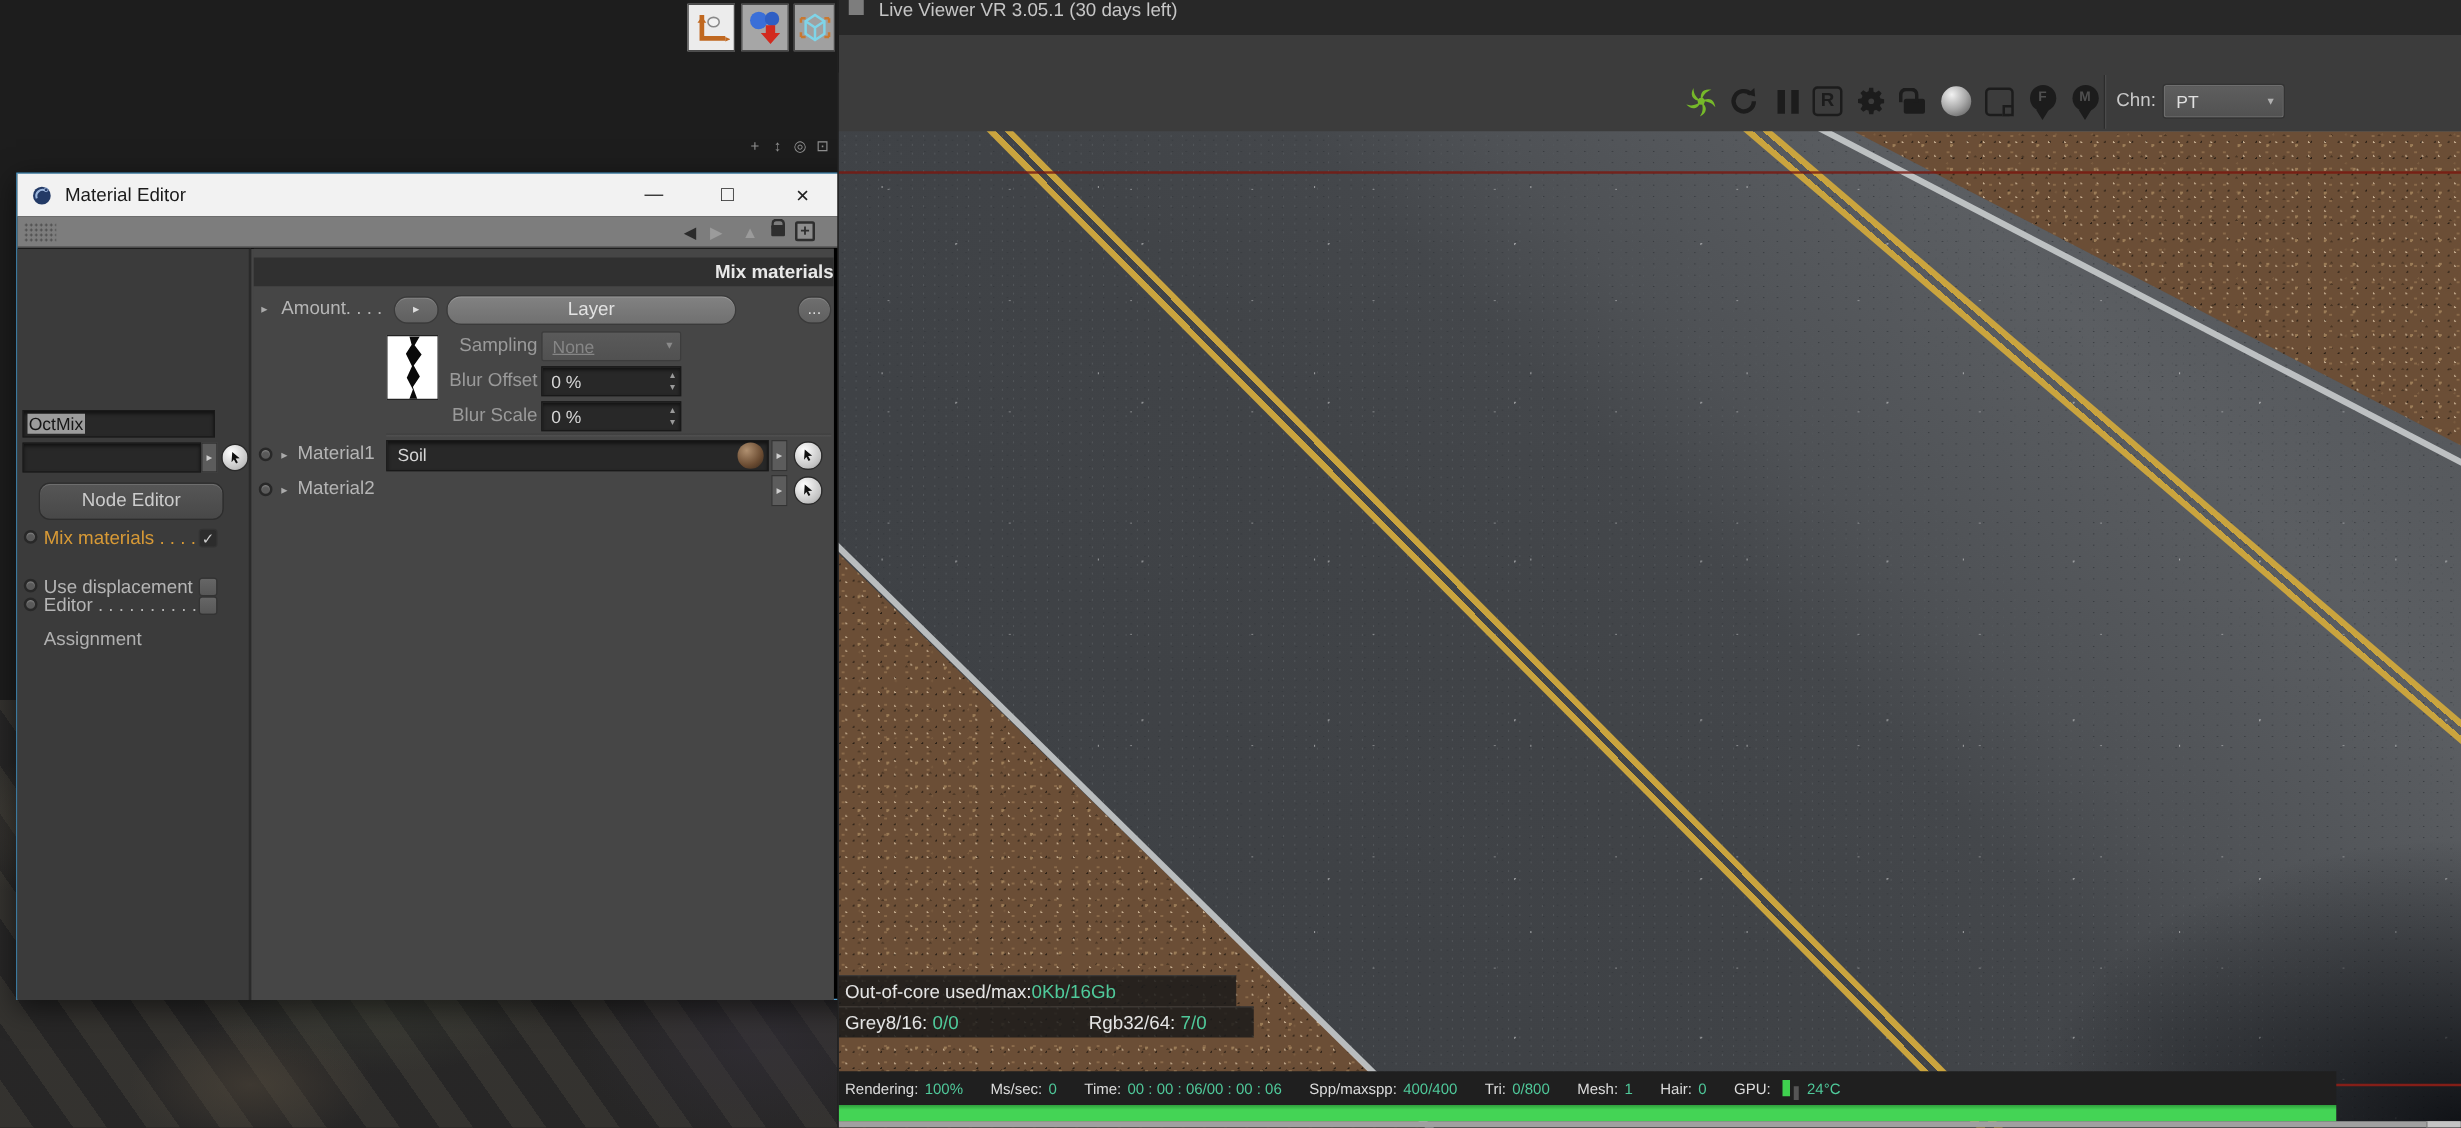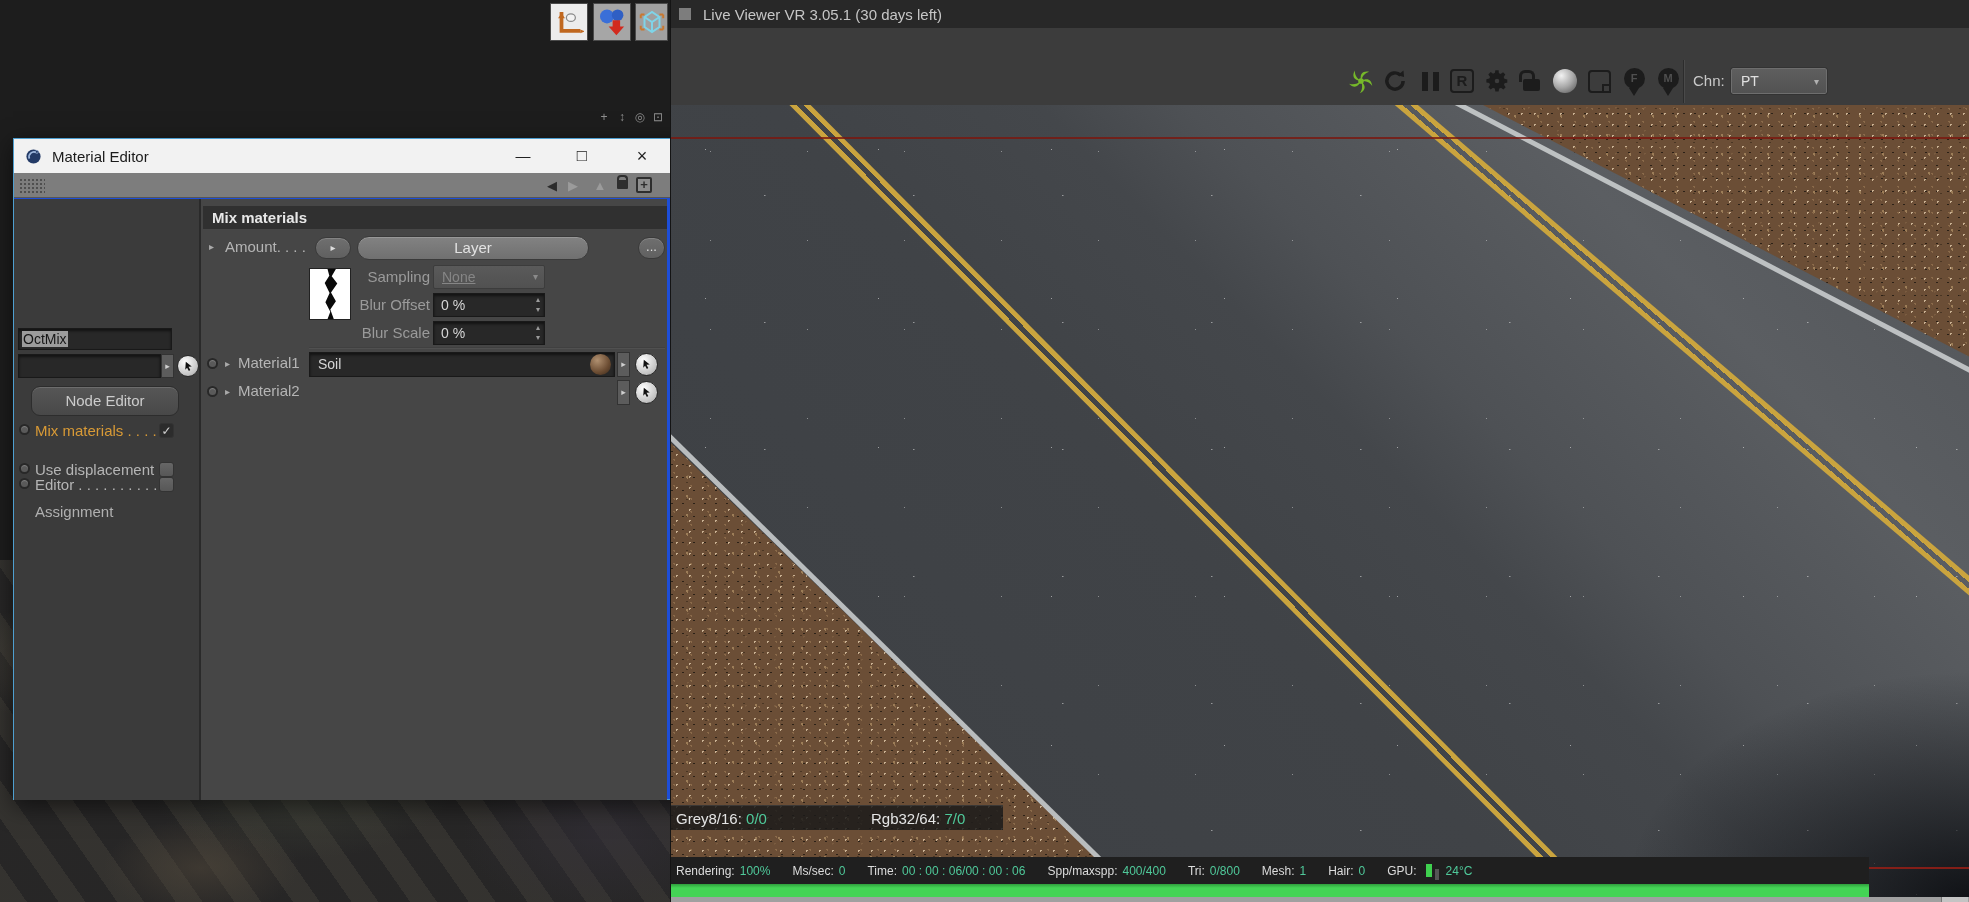--- a/index.html
+++ b/index.html
@@ -22,21 +22,21 @@
              display:flex; align-items:center; justify-content:center; }
   .tb-icon svg { width:30px; height:30px; }
   #tb1 { left:550px; background:#ececec; }
   #tb2 { left:593px; background:#a6a6a6; }
   #tb3 { left:635px; width:33px; background:#a0a0a0; }
   #nav-icons { position:absolute; left:598px; top:110px; display:flex; gap:6px; }
   #nav-icons span { color:#8f8f8f; font-size:12px; width:12px; text-align:center; }
 
   
   #me { position:absolute; left:13px; top:138px; width:777px; height:662px;
-        border:1px solid #4e9fd0; background:#1d4ed8; box-shadow:0 6px 22px rgba(0,0,0,.55); }
+        border:1px solid #4e9fd0; background:#000000; box-shadow:0 6px 22px rgba(0,0,0,.55); }
   #me-titlebar { position:absolute; left:0; top:0; width:100%; height:34px; background:#f2f2f2;
         display:flex; align-items:center; }
   #me-app-icon { width:17px; height:17px; margin-left:11px; }
   #me-title { font-size:15px; color:#1b1b1b; margin-left:10px; }
   .me-winbtn { position:absolute; top:0; width:34px; height:34px; text-align:center;
         line-height:34px; color:#222; font-size:15px; }
   #me-min { left:492px; } #me-max { left:551px; font-size:17px;} #me-close { left:611px; font-size:18px; }
   #me-toolbar { position:absolute; left:0; top:34px; width:100%; height:25px; background:#7d7d7d;
         border-bottom:1px solid #565656; }
   .grip { background-image:radial-gradient(#4f4f4f 1px, rgba(0,0,0,0) 1px); background-size:4px 4px; }
@@ -97,21 +97,21 @@
   .opt-label.orange { color:#d89a36; }
   .chk { position:absolute; left:145px; top:4px; width:15px; height:15px; border-radius:3px;
         background:linear-gradient(#666,#575757); border:1px solid #333; }
   .chk.on { background:#2c2c2c; color:#cfcfcf; font-size:12px; line-height:14px; text-align:center; }
   #opt1 { top:220px; } #opt2 { top:259px; } #opt3 { top:274px; }
   #me-assignment { position:absolute; left:21px; top:304px; font-size:15px; color:#b0b0b0; }
 
   
   #me-right { position:absolute; left:189px; top:0; width:464px; height:100%; background:#464646; }
   #me-header { position:absolute; left:0; top:7px; width:464px; height:23px; background:#303030;
-        color:#e8e8e8; font-size:15px; font-weight:bold; line-height:23px; padding-left:9px; }
+        color:#e8e8e8; font-size:15px; font-weight:bold; line-height:23px; padding-left:9px;text-align:right; }
   .tri { color:#aaaaaa; font-size:10px; }
   #amount-tri { position:absolute; left:6px; top:42px; }
   #amount-label { position:absolute; left:22px; top:39px; font-size:15px; color:#b5b5b5; }
   .pill { border-radius:11px; background:linear-gradient(#6f6f6f,#606060); border:1px solid #3a3a3a;
         box-shadow:inset 0 1px 0 rgba(255,255,255,.15); color:#dddddd; text-align:center; }
   #amount-pill { position:absolute; left:112px; top:38px; width:36px; height:22px; font-size:10px; line-height:20px; }
   #layer-btn { position:absolute; left:154px; top:37px; width:232px; height:24px; font-size:15px;
         line-height:22px; color:#e2e2e2; border-radius:12px;
         background:linear-gradient(#828282,#707070); border:1px solid #3a3a3a; text-align:center;
         box-shadow:inset 0 1px 0 rgba(255,255,255,.18); }
@@ -144,21 +144,21 @@
   .road-ball { background:radial-gradient(circle at 35% 30%, rgba(255,255,255,.4), rgba(255,255,255,0) 45%),
         linear-gradient(90deg,#5a554e 0 30%,#23211e 30% 42%,#c2a43e 42% 58%,#23211e 58% 70%,#5a554e 70%); }
   .mat-btn { position:absolute; left:414px; top:2px; width:13px; height:25px; background:#5c5c5c;
         border:1px solid #333; color:#cfcfcf; font-size:9px; line-height:23px; text-align:center; }
   .mat-pick { position:absolute; left:432px; top:3px; width:23px; height:23px; }
 
   
   #lv { position:absolute; left:670px; top:0; width:1299px; height:902px; background:#3c3c3c;
         border-left:1px solid #141414; }
   #lv-titlebar { position:absolute; left:0; top:0; width:100%; height:28px; background:#282828;
-        display:flex; align-items:center; }
+        display:flex; align-items:flex-start; }
   #lv-app-icon { width:12px; height:12px; background:#7d7d7d; margin-left:8px; }
   #lv-title { color:#c6c6c6; font-size:15px; margin-left:12px; }
   #lv-menubar { position:absolute; left:0; top:28px; width:100%; height:30px; background:#3c3c3c;
         border-bottom:1px solid #2e2e2e; display:flex; align-items:center; }
   #lv-menugrip { width:16px; height:16px; margin-left:5px;
         background-image:radial-gradient(#8a8a8a 1px, rgba(0,0,0,0) 1px); background-size:4px 4px; }
   .menu-item { color:#d0d0d0; font-size:15px; margin-left:22px; }
   #lv-finished { position:absolute; left:670px; top:5px; color:#9f9f9f; font-size:15px; }
   #lv-toolbar { position:absolute; left:0; top:58px; width:100%; height:47px; background:#3c3c3c; }
   .lv-icon { position:absolute; top:9px; width:28px; height:28px; display:flex; align-items:center;
@@ -452,20 +452,23 @@
     <div class="gravel" id="gravel-bl"></div>
     <div class="gravel" id="gravel-tr"></div>
     <div class="wline" id="wl1"></div>
     <div class="wline" id="wl2"></div>
     <div class="ypair" id="yp1"></div>
     <div class="ypair" id="yp2"></div>
     <div id="dark-corner"></div>
     <div id="red-line-top"></div>
     <div id="red-line-bot"></div>
 
+    <div class="stats-row" id="stats1">
+      <span>Out-of-core used/max:</span><span class="tealv">0Kb/16Gb</span>
+    </div>
     <div class="stats-row" id="stats2">
       <span>Grey8/16: </span><span class="tealv">0/0</span>
       <span id="stats2b"><span>Rgb32/64: </span><span class="tealv">7/0</span></span>
     </div>
 
     <div id="statusbar">
       <span class="st-item"><b>Rendering:</b><span class="tealv">100%</span></span>
       <span class="st-item"><b>Ms/sec:</b><span class="tealv">0</span></span>
       <span class="st-item"><b>Time:</b><span class="tealv">00 : 00 : 06/00 : 00 : 06</span></span>
       <span class="st-item"><b>Spp/maxspp:</b><span class="tealv">400/400</span></span>

